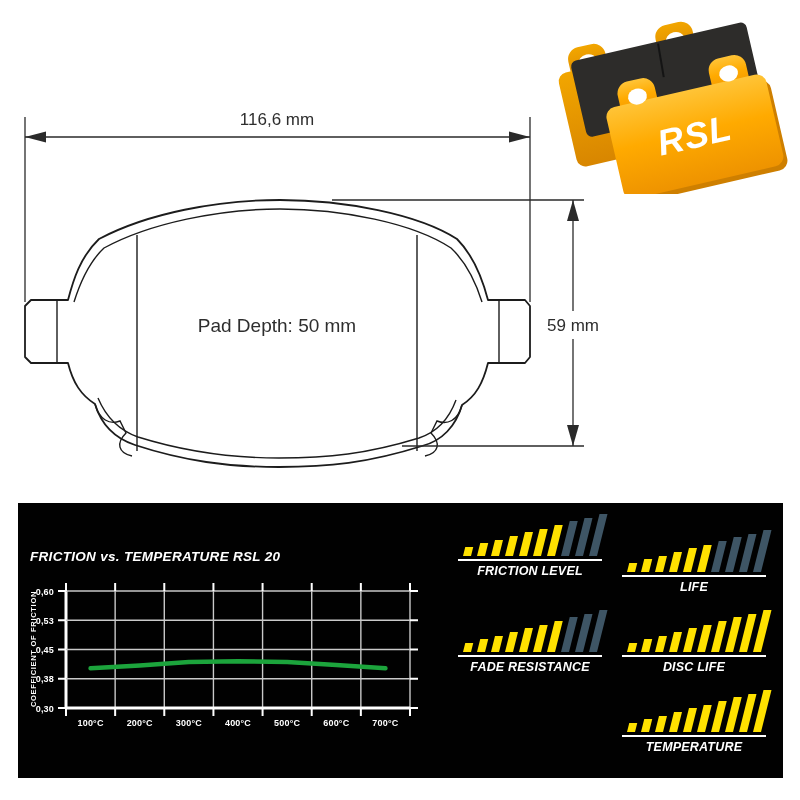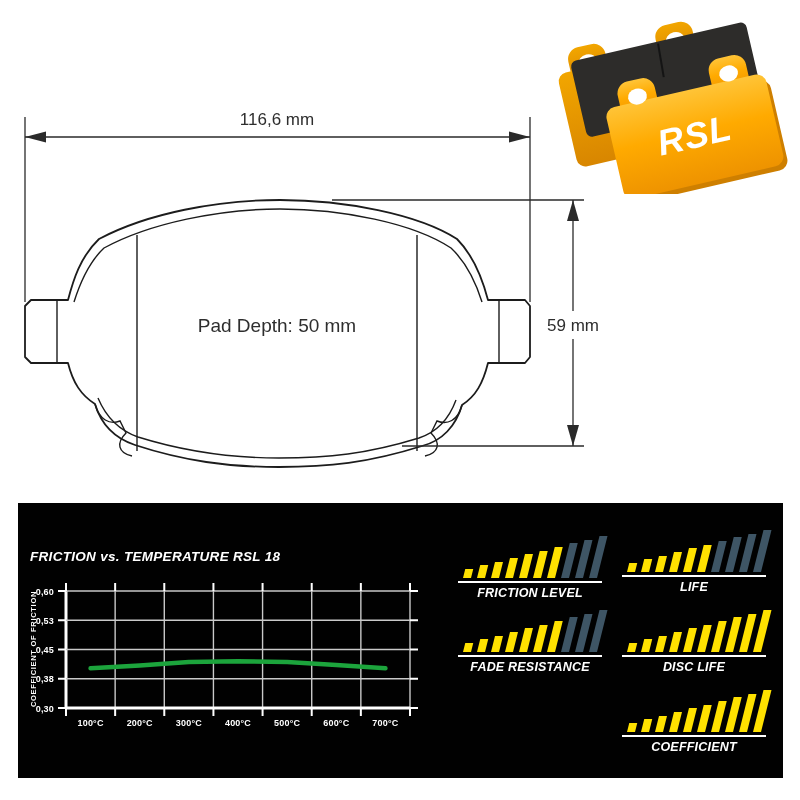--- a/index.html
+++ b/index.html
@@ -120,21 +120,21 @@
       <rect x="168" y="62" width="38" height="36" rx="12" fill="url(#gF)"></rect>
       <rect x="58" y="86" width="164" height="94" rx="10" fill="url(#gF)"></rect>
       <ellipse cx="93" cy="81" rx="9.5" ry="8" fill="#ffffff"></ellipse>
       <ellipse cx="187" cy="79" rx="9.5" ry="8" fill="#ffffff"></ellipse>
       <text x="140" y="144" text-anchor="middle" class="rsl-text">RSL</text>
     </g>
   </svg>
 
   <div class="panel">
 
-    <div class="chart-title">FRICTION vs. TEMPERATURE RSL 18</div>
+    <div class="chart-title">FRICTION vs. TEMPERATURE RSL 20</div>
     <div class="ylab">COEFFICIENT OF FRICTION</div>
 
     <svg class="chart-svg" width="765" height="275" viewBox="0 0 765 275">
       <g id="chart-g">
           <line x1="48" y1="88" x2="48" y2="205" stroke="#ffffff" stroke-width="3"></line>
           <line x1="97.14285714285714" y1="88" x2="97.14285714285714" y2="205" stroke="#c9c9c9" stroke-width="1.4"></line>
           <line x1="146.28571428571428" y1="88" x2="146.28571428571428" y2="205" stroke="#c9c9c9" stroke-width="1.4"></line>
           <line x1="195.42857142857142" y1="88" x2="195.42857142857142" y2="205" stroke="#c9c9c9" stroke-width="1.4"></line>
           <line x1="244.57142857142858" y1="88" x2="244.57142857142858" y2="205" stroke="#c9c9c9" stroke-width="1.4"></line>
           <line x1="293.7142857142857" y1="88" x2="293.7142857142857" y2="205" stroke="#c9c9c9" stroke-width="1.4"></line>
@@ -180,21 +180,21 @@
           <text x="121.71428571428571" y="223" text-anchor="middle" class="tickl">200°C</text>
           <text x="170.85714285714286" y="223" text-anchor="middle" class="tickl">300°C</text>
           <text x="220" y="223" text-anchor="middle" class="tickl">400°C</text>
           <text x="269.1428571428571" y="223" text-anchor="middle" class="tickl">500°C</text>
           <text x="318.2857142857143" y="223" text-anchor="middle" class="tickl">600°C</text>
           <text x="367.42857142857144" y="223" text-anchor="middle" class="tickl">700°C</text>
           <polyline points="72.57142857142857,165.3 121.71428571428571,162.4 170.85714285714286,159.0 220,158.2 269.1428571428571,159.0 318.2857142857143,162.0 367.42857142857144,165.3" fill="none" stroke="#1CA43C" stroke-width="4.5" stroke-linecap="round" stroke-linejoin="round"></polyline>
         </g>
     </svg>
 
-    <div class="cell" style="left:440px;top:31px;">
+    <div class="cell" style="left:440px;top:9px;">
       <div class="bars">
           <span class="bar on" style="height: 9px;"></span>
           <span class="bar on" style="height: 13px;"></span>
           <span class="bar on" style="height: 16px;"></span>
           <span class="bar on" style="height: 20px;"></span>
           <span class="bar on" style="height: 24px;"></span>
           <span class="bar on" style="height: 27px;"></span>
           <span class="bar on" style="height: 31px;"></span>
           <span class="bar off" style="height: 35px;"></span>
           <span class="bar off" style="height: 38px;"></span>
@@ -258,16 +258,16 @@
           <span class="bar on" style="height: 16px;"></span>
           <span class="bar on" style="height: 20px;"></span>
           <span class="bar on" style="height: 24px;"></span>
           <span class="bar on" style="height: 27px;"></span>
           <span class="bar on" style="height: 31px;"></span>
           <span class="bar on" style="height: 35px;"></span>
           <span class="bar on" style="height: 38px;"></span>
           <span class="bar on" style="height: 42px;"></span>
         </div>
       <div class="rule"></div>
-      <div class="lbl">COEFFICIENT</div>
+      <div class="lbl">TEMPERATURE</div>
     </div>
   </div>
 </div>
 
 </body></html>

